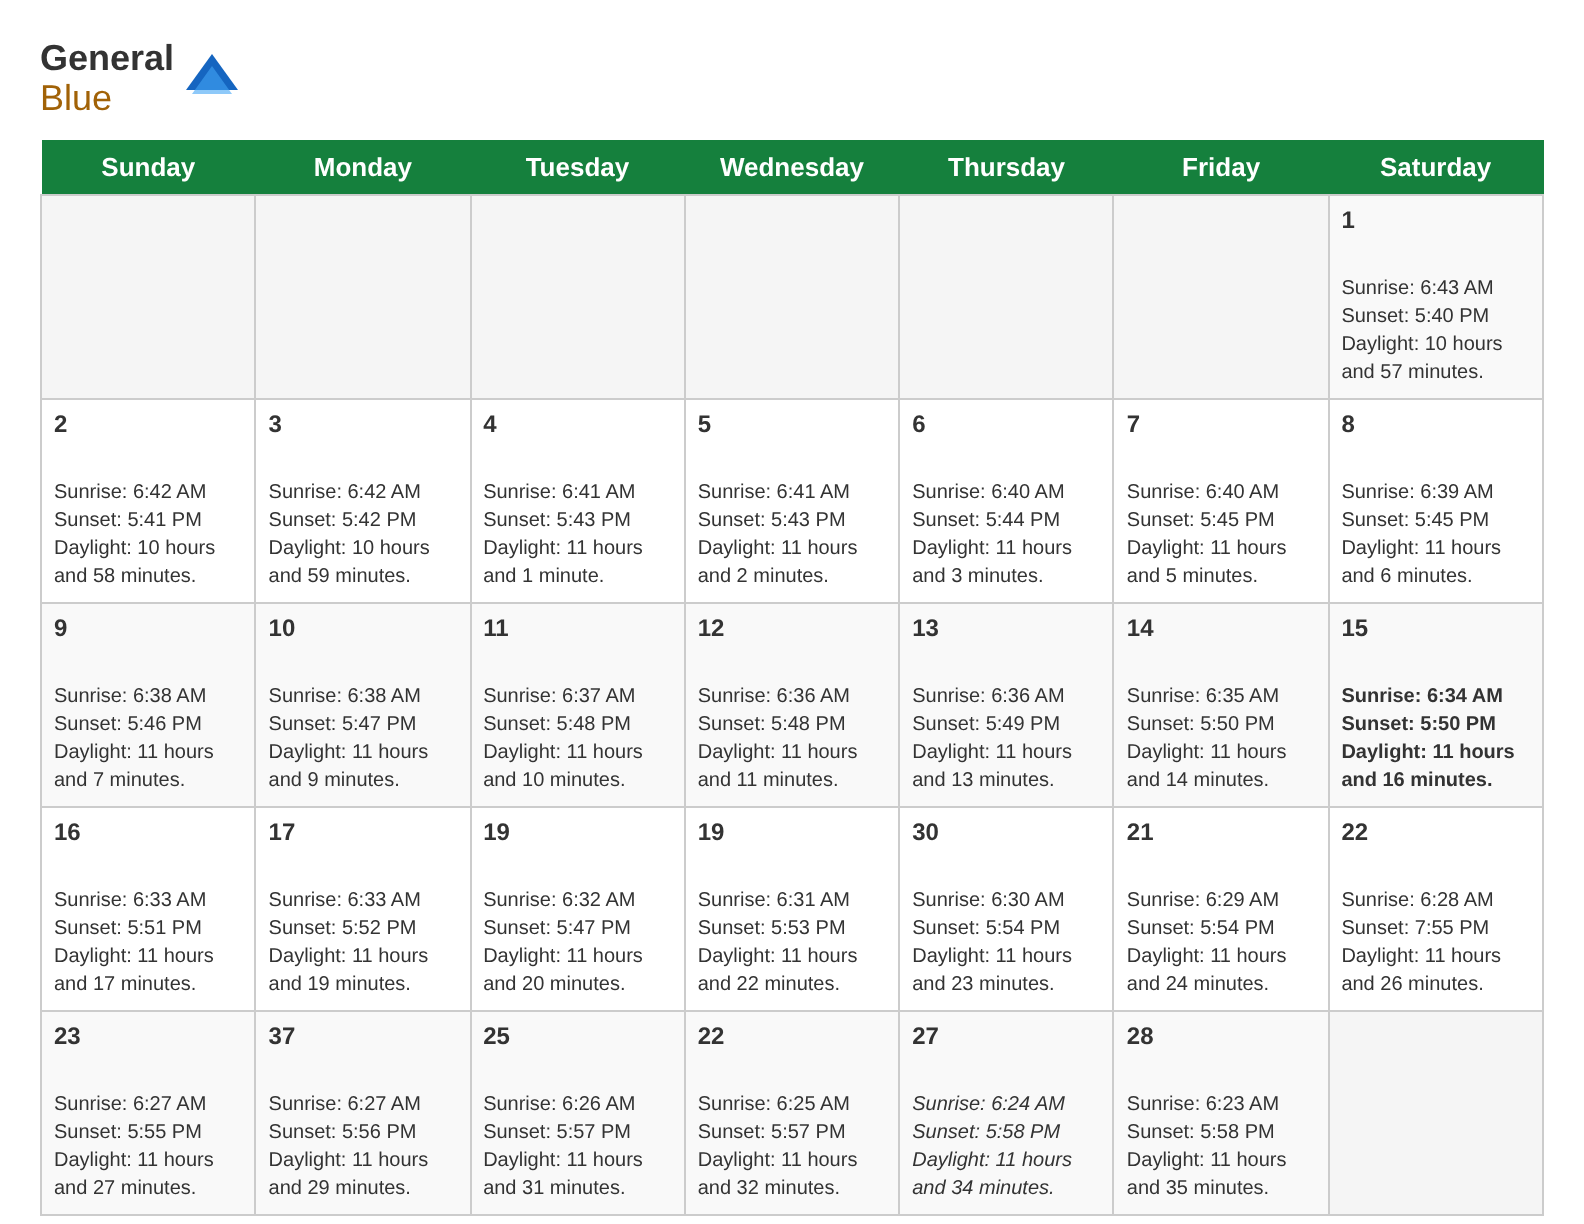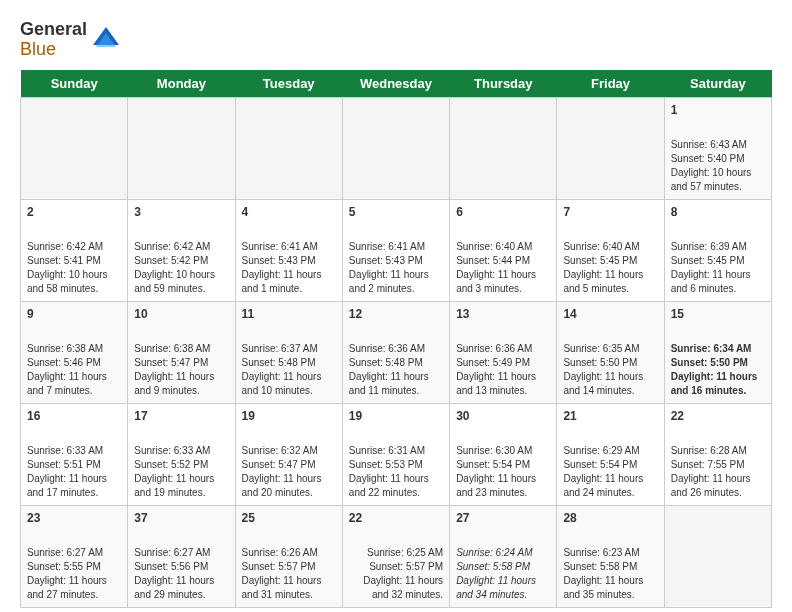--- a/index.html
+++ b/index.html
@@ -285,21 +285,21 @@
 Daylight: 11 hours and 29 minutes.</div>
         </td>
         <td>
           <span class="day-number">25</span>
           <div class="day-info" style="white-space: pre-line;">Sunrise: 6:26 AM
 Sunset: 5:57 PM
 Daylight: 11 hours and 31 minutes.</div>
         </td>
         <td>
           <span class="day-number">22</span>
-          <div class="day-info" style="white-space: pre-line; text-align: right;">Sunrise: 6:25 AM
+          <div class="day-info" style="white-space: pre-line;">Sunrise: 6:25 AM
 Sunset: 5:57 PM
 Daylight: 11 hours and 32 minutes.</div>
         </td>
         <td>
           <span class="day-number">27</span>
           <div class="day-info" style="white-space: pre-line; font-style: italic;">Sunrise: 6:24 AM
 Sunset: 5:58 PM
 Daylight: 11 hours and 34 minutes.</div>
         </td>
         <td>

